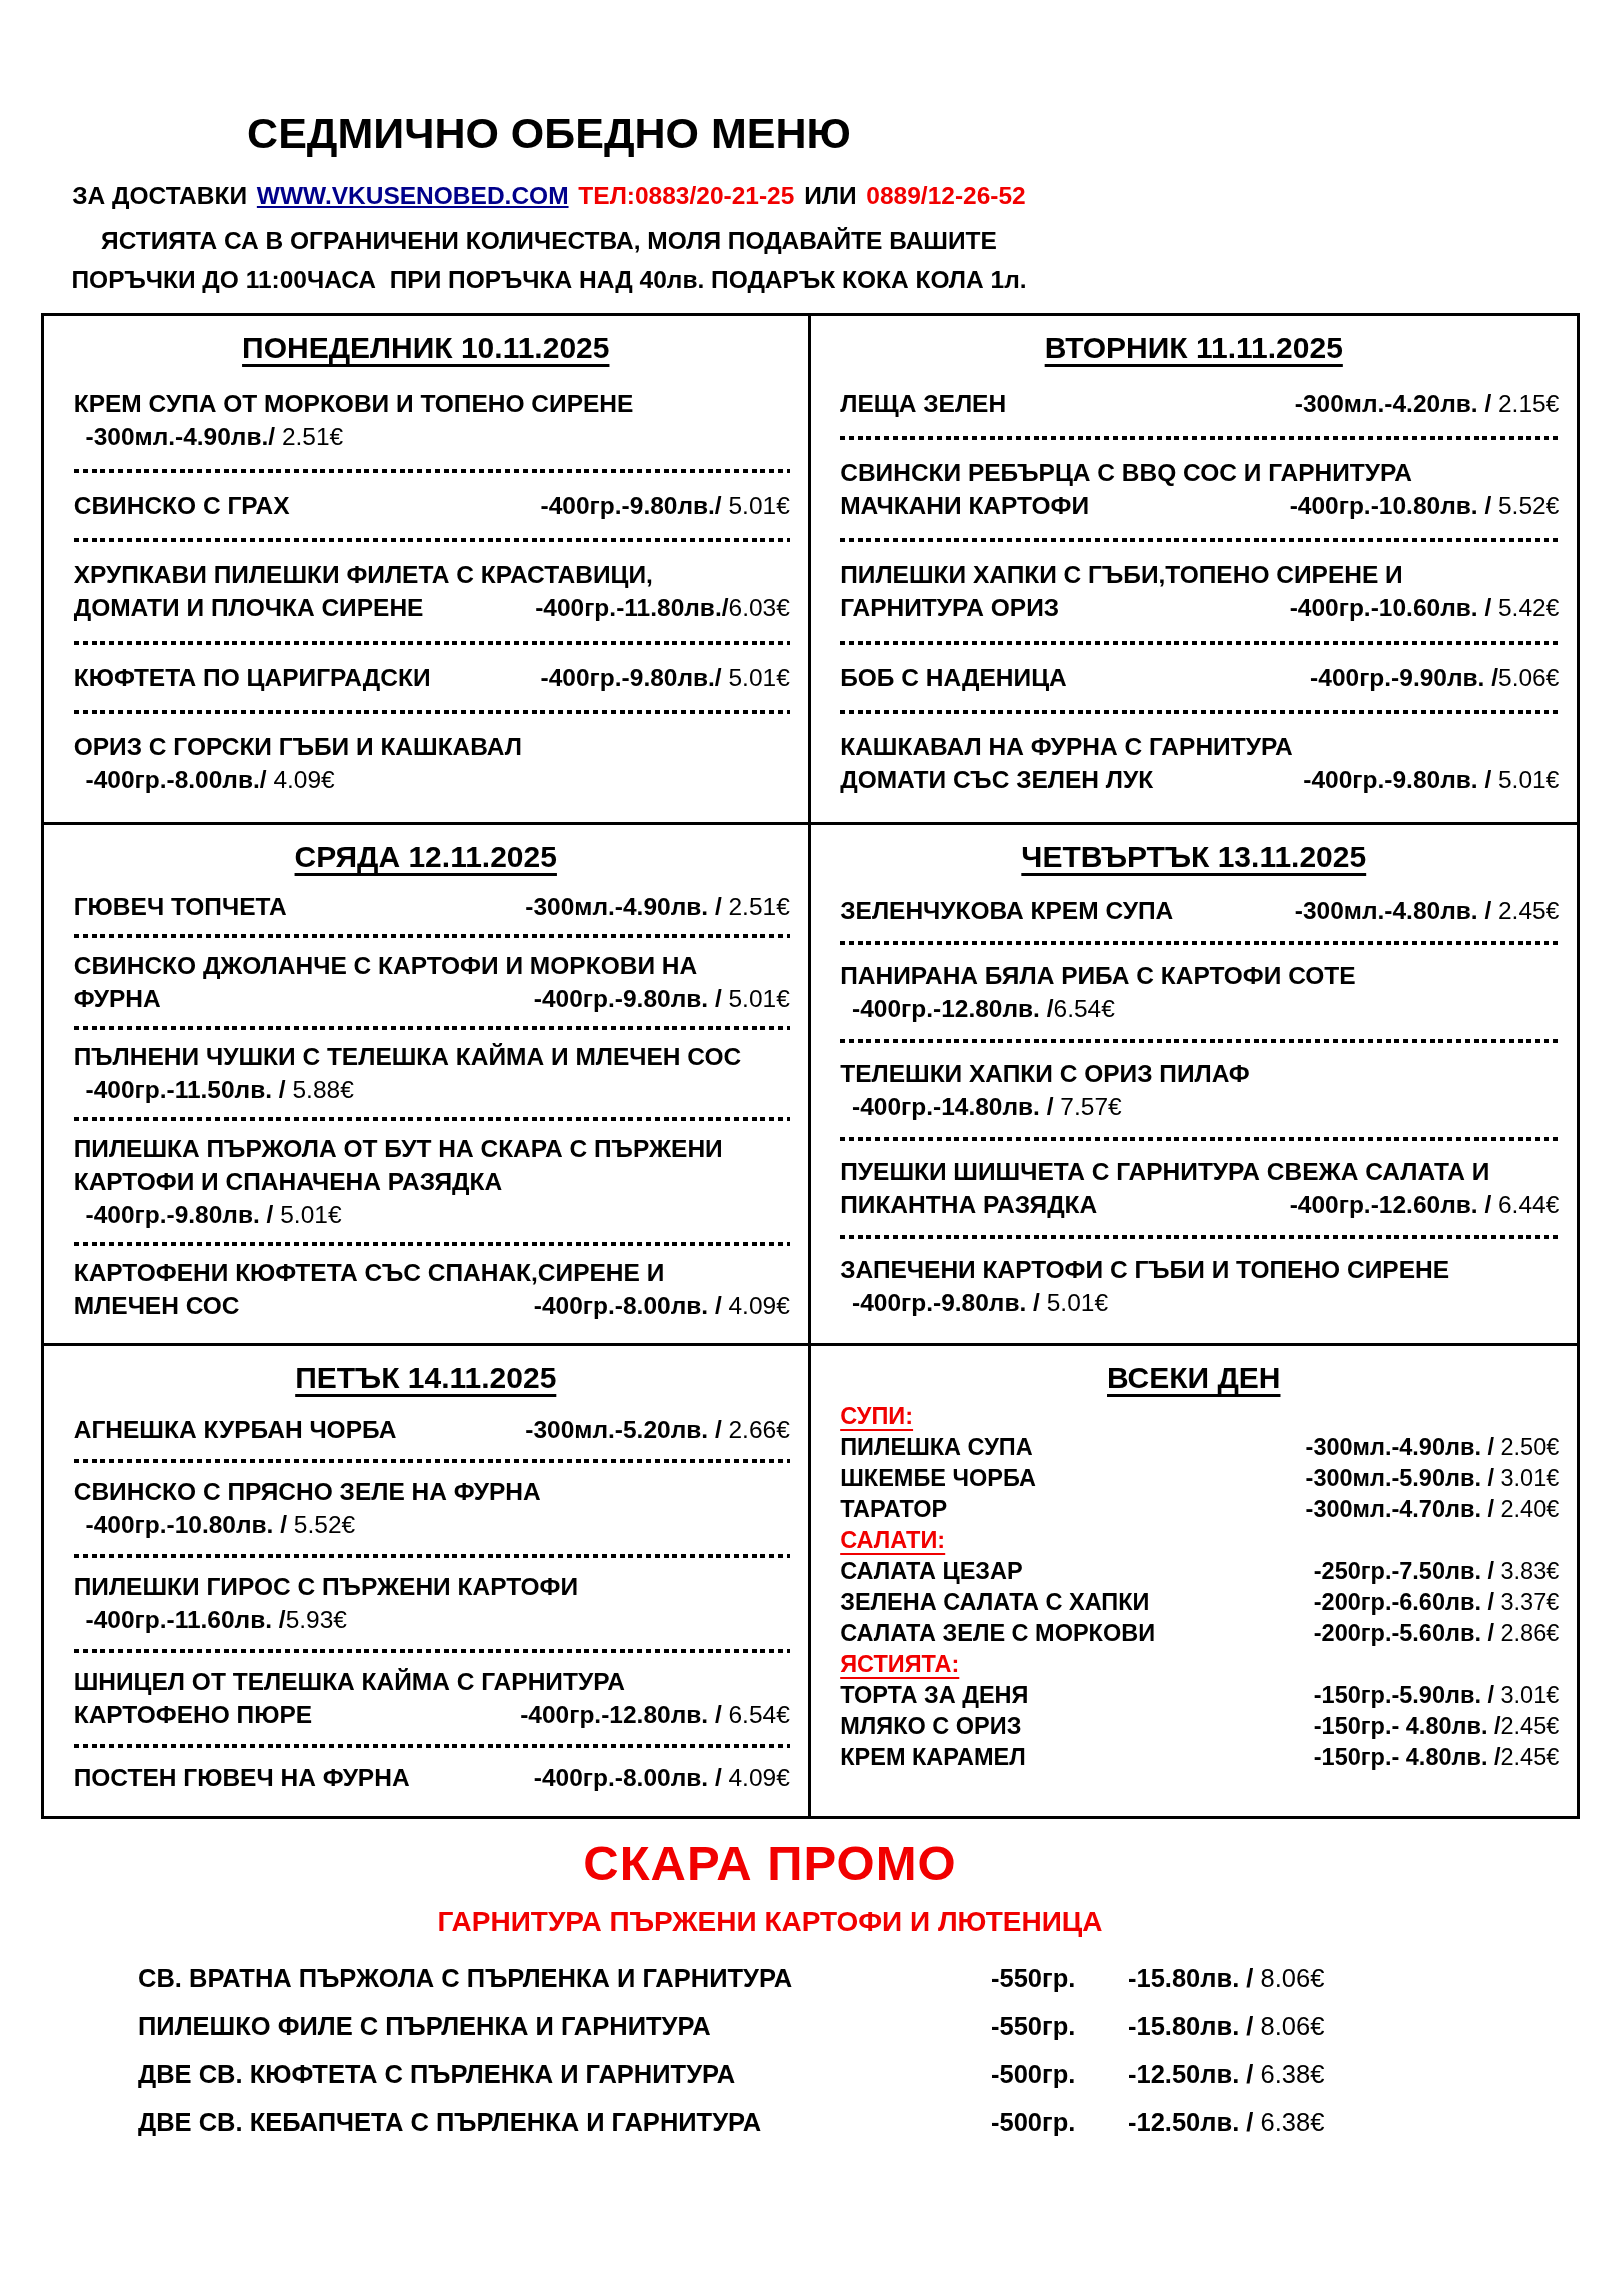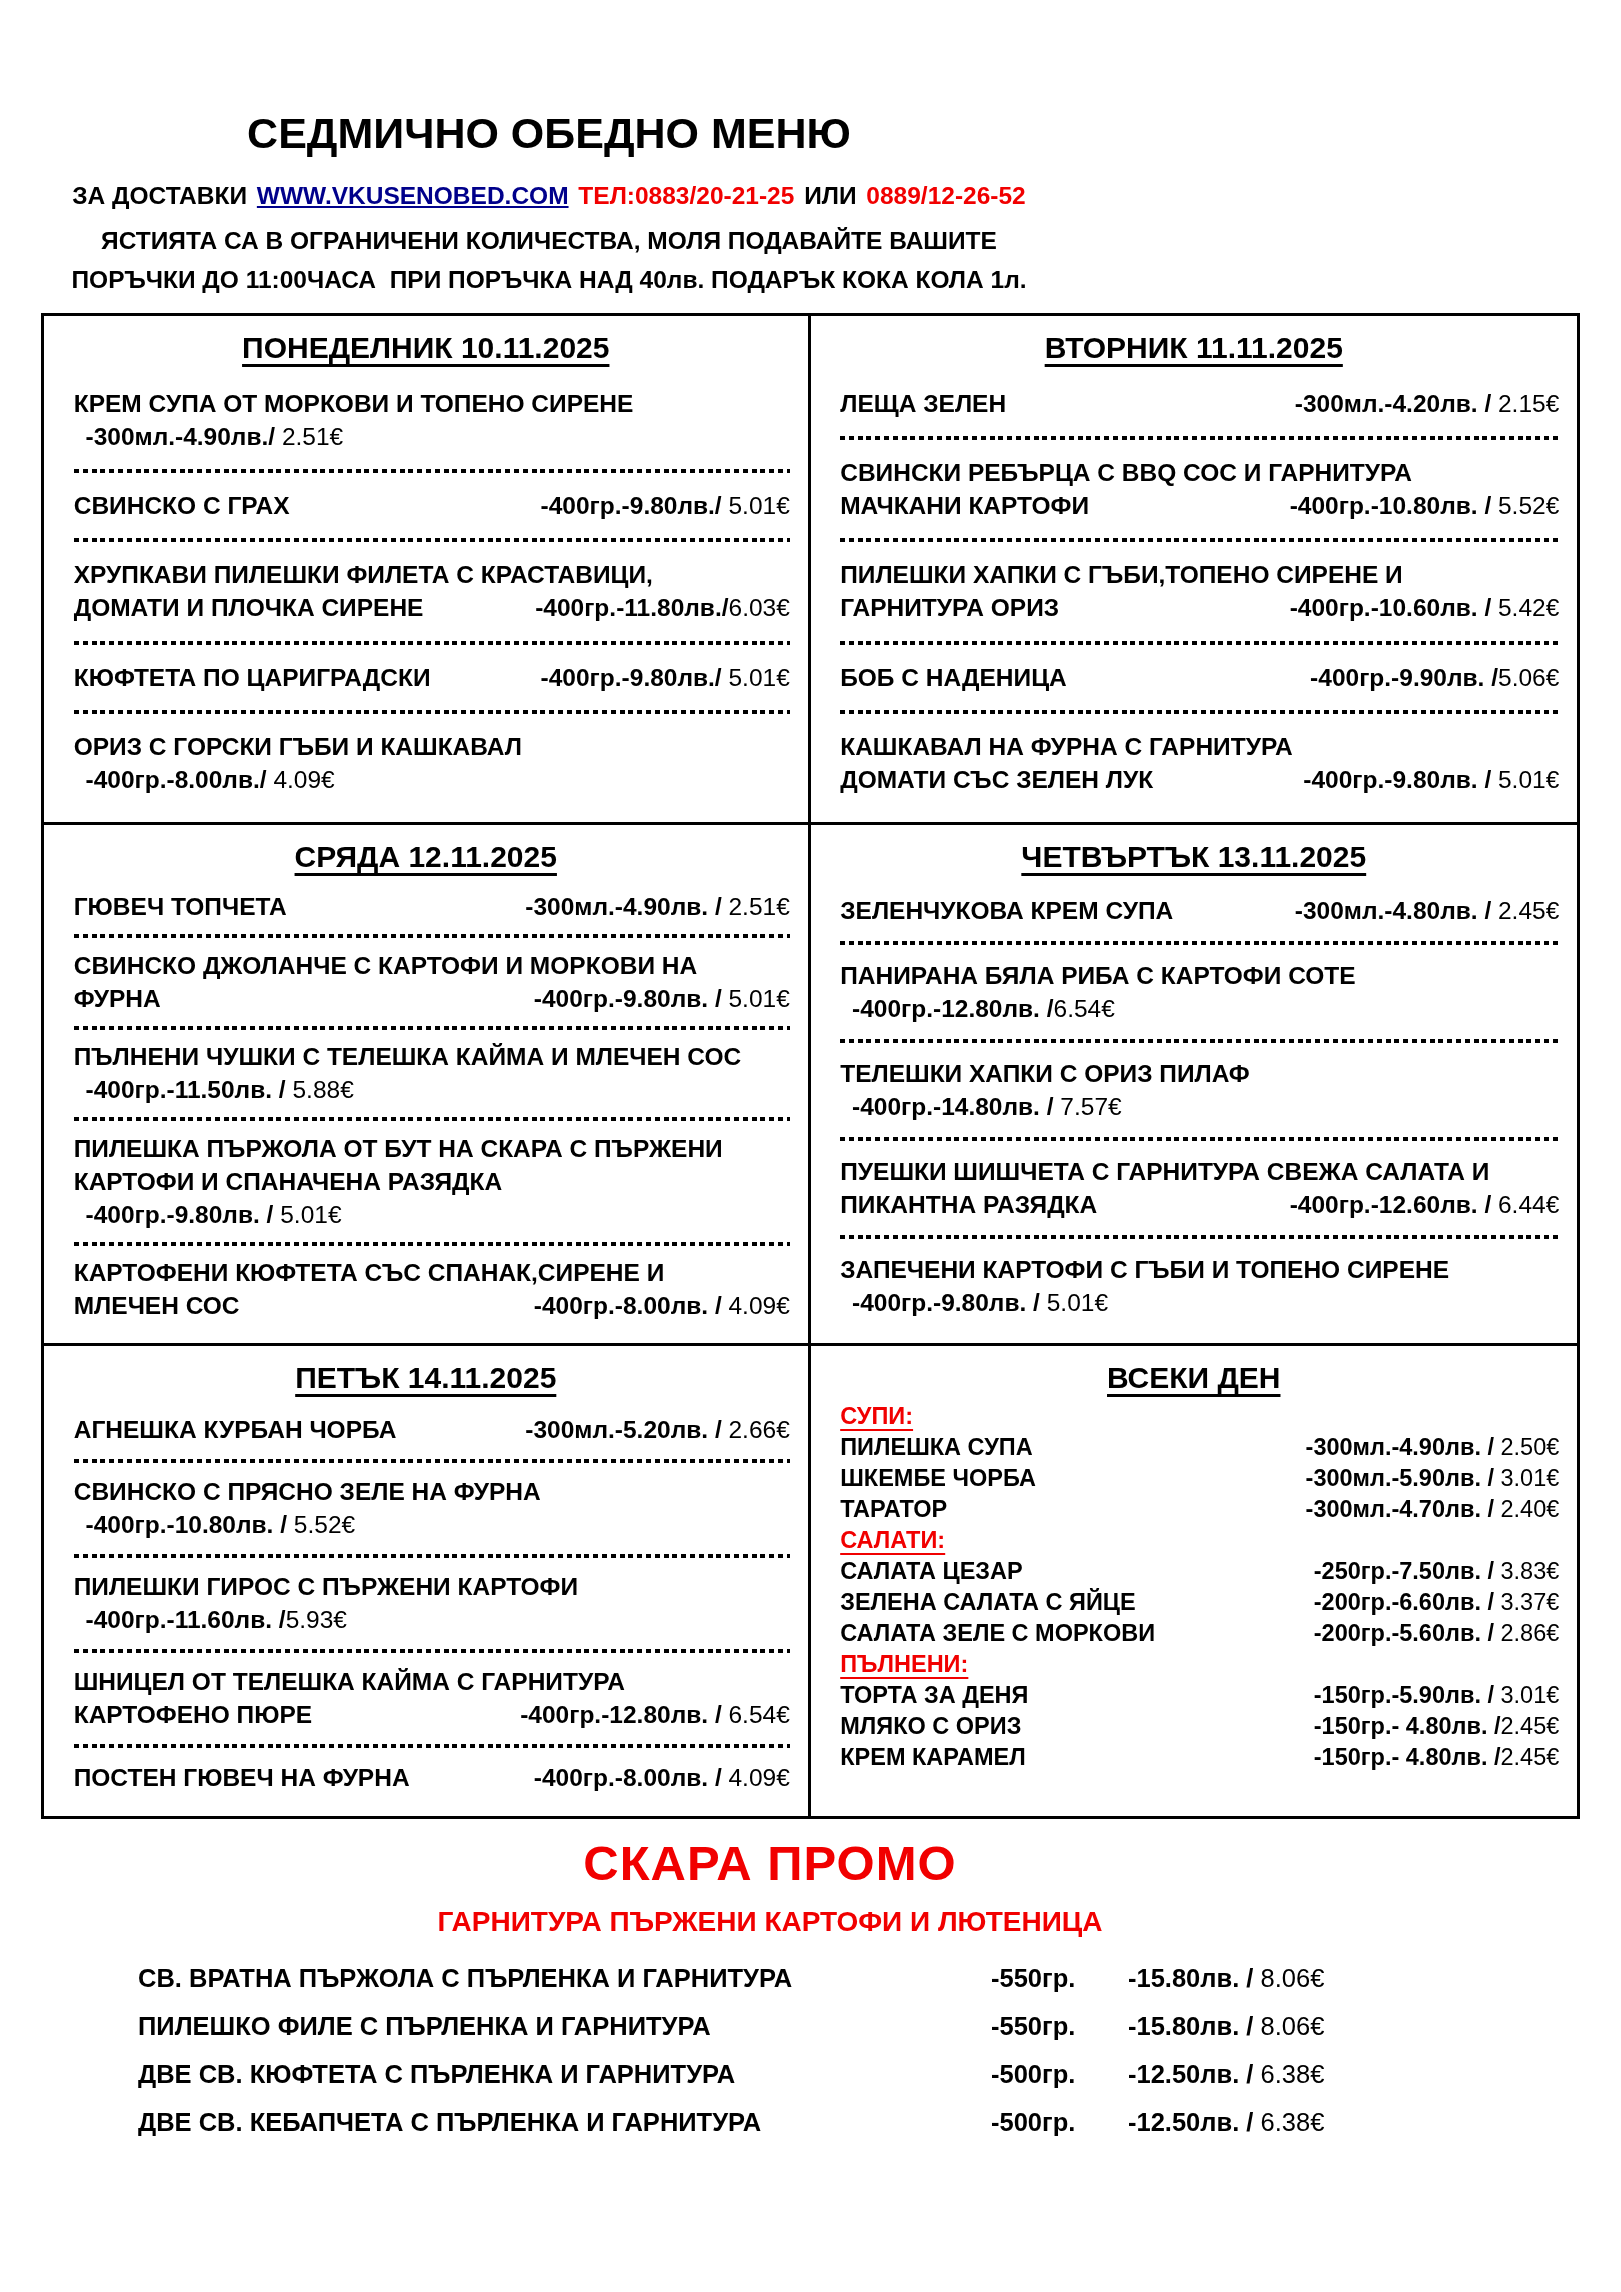--- a/index.html
+++ b/index.html
@@ -280,28 +280,28 @@
           <div class="row flex">
             <span class="name">ТАРАТОР</span>
             <span class="price-group"><span class="p">-300мл.-4.70лв. /</span><span class="euro"> 2.40€</span></span>
           </div>
           <div class="cat">САЛАТИ:</div>
           <div class="row flex">
             <span class="name">САЛАТА ЦЕЗАР</span>
             <span class="price-group"><span class="p">-250гр.-7.50лв. /</span><span class="euro"> 3.83€</span></span>
           </div>
           <div class="row flex">
-            <span class="name">ЗЕЛЕНА САЛАТА С ЯЙЦЕ</span>
+            <span class="name">ЗЕЛЕНА САЛАТА С ХАПКИ</span>
             <span class="price-group"><span class="p">-200гр.-6.60лв. /</span><span class="euro"> 3.37€</span></span>
           </div>
           <div class="row flex">
             <span class="name">САЛАТА ЗЕЛЕ С МОРКОВИ</span>
             <span class="price-group"><span class="p">-200гр.-5.60лв. /</span><span class="euro"> 2.86€</span></span>
           </div>
-          <div class="cat">ПЪЛНЕНИ:</div>
+          <div class="cat">ЯСТИЯТА:</div>
           <div class="row flex">
             <span class="name">ТОРТА ЗА ДЕНЯ</span>
             <span class="price-group"><span class="p">-150гр.-5.90лв. /</span><span class="euro"> 3.01€</span></span>
           </div>
           <div class="row flex">
             <span class="name">МЛЯКО С ОРИЗ</span>
             <span class="price-group"><span class="p">-150гр.- 4.80лв. /</span><span class="euro">2.45€</span></span>
           </div>
           <div class="row flex">
             <span class="name">КРЕМ КАРАМЕЛ</span>

